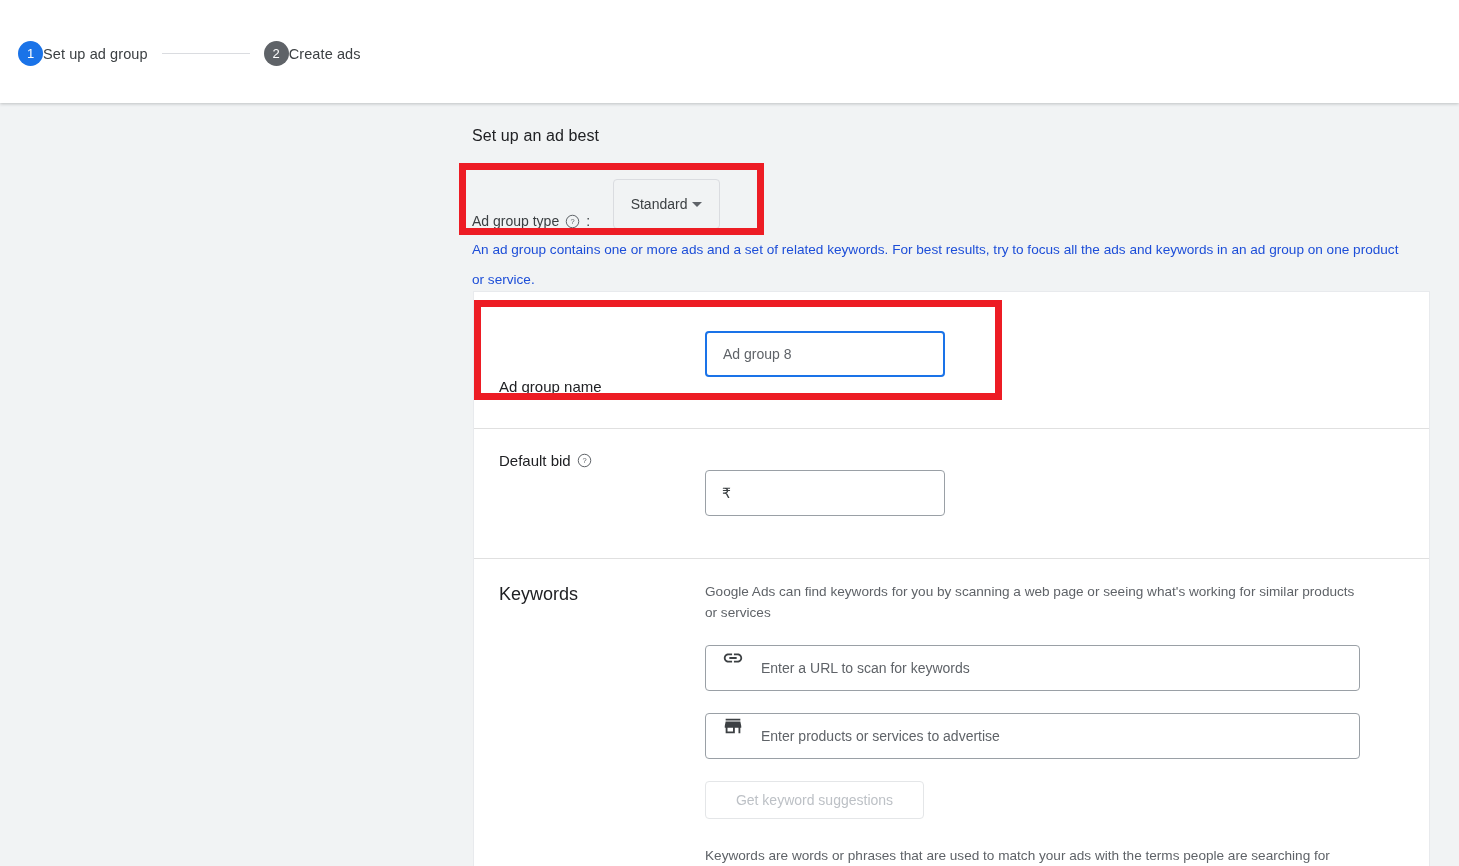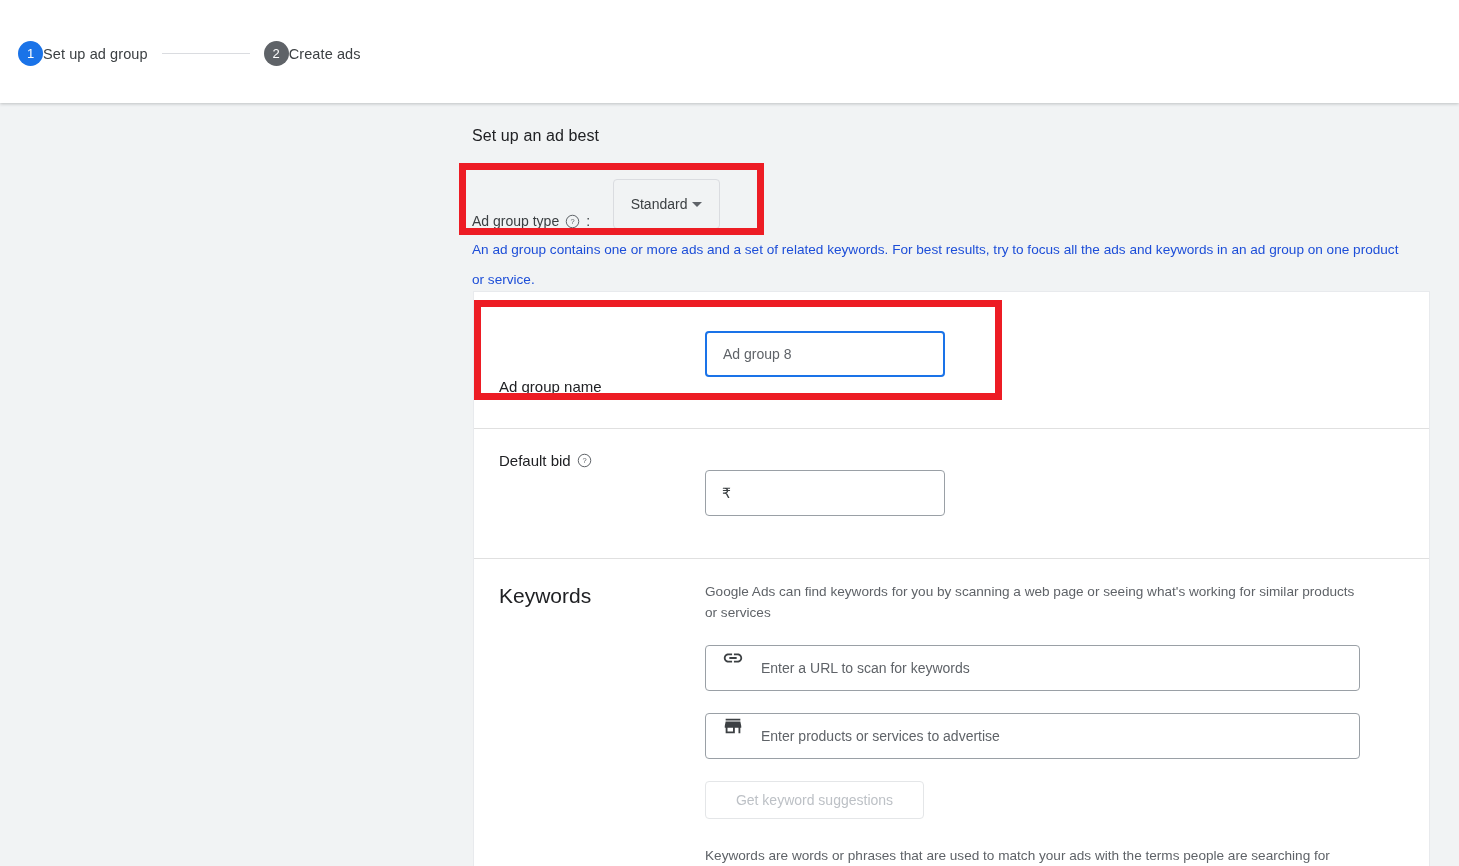--- a/index.html
+++ b/index.html
@@ -144,21 +144,21 @@
   #input-default-bid {
     flex: 1; border: none; outline: none; background: transparent;
     font-family: inherit; font-size: 14px; color: #3c4043;
     height: 100%;
   }
 
   
   #sec-keywords { position: relative; padding-bottom: 40px; }
   #label-keywords {
     position: absolute; left: 25px; top: 25px;
-    font-size: 21px; font-weight: 500; color: #202124;
+    font-size: 18px; font-weight: 500; color: #202124;
   }
   #keywords-body {
     margin-left: 231px; padding-top: 22px; width: 655px;
   }
   #keywords-intro {
     font-size: 13.6px; line-height: 21px; color: #5f6368;
     margin: 0 0 22px 0;
   }
   .kw-input {
     position: relative;

